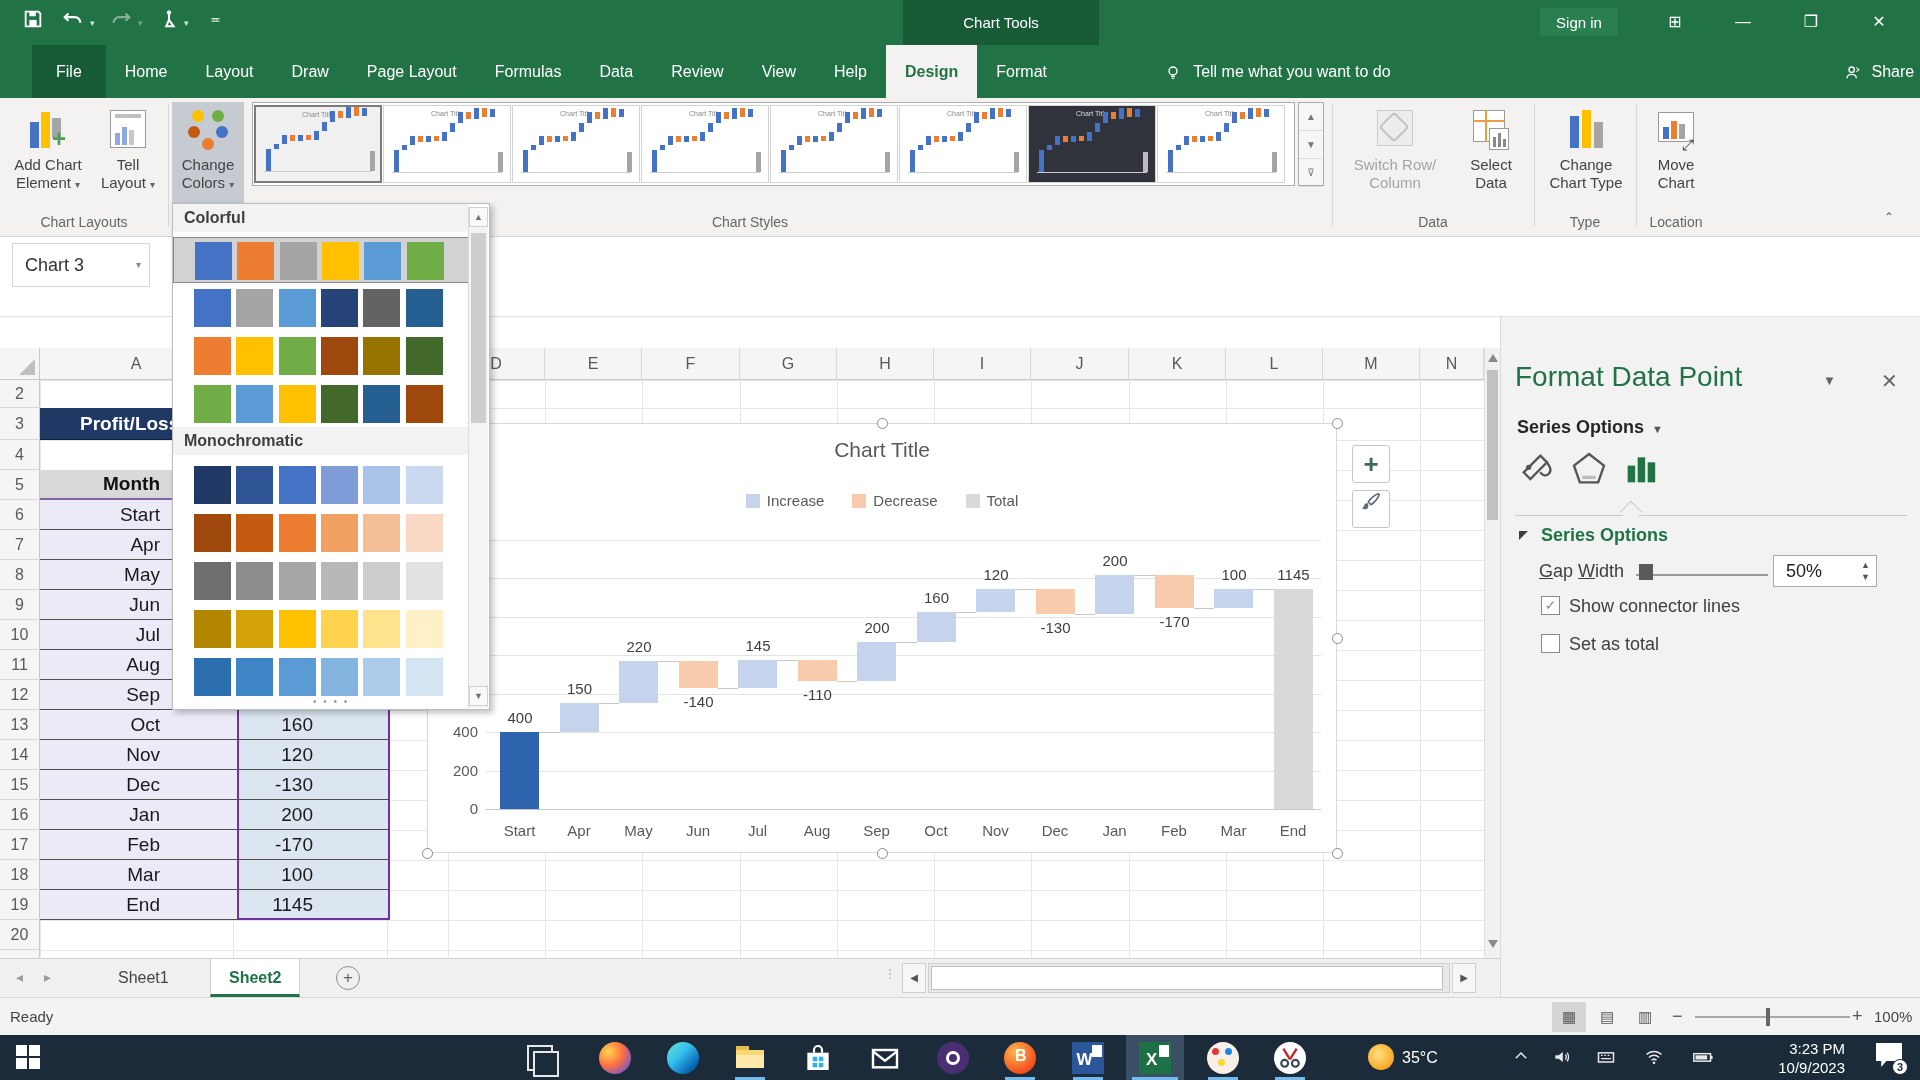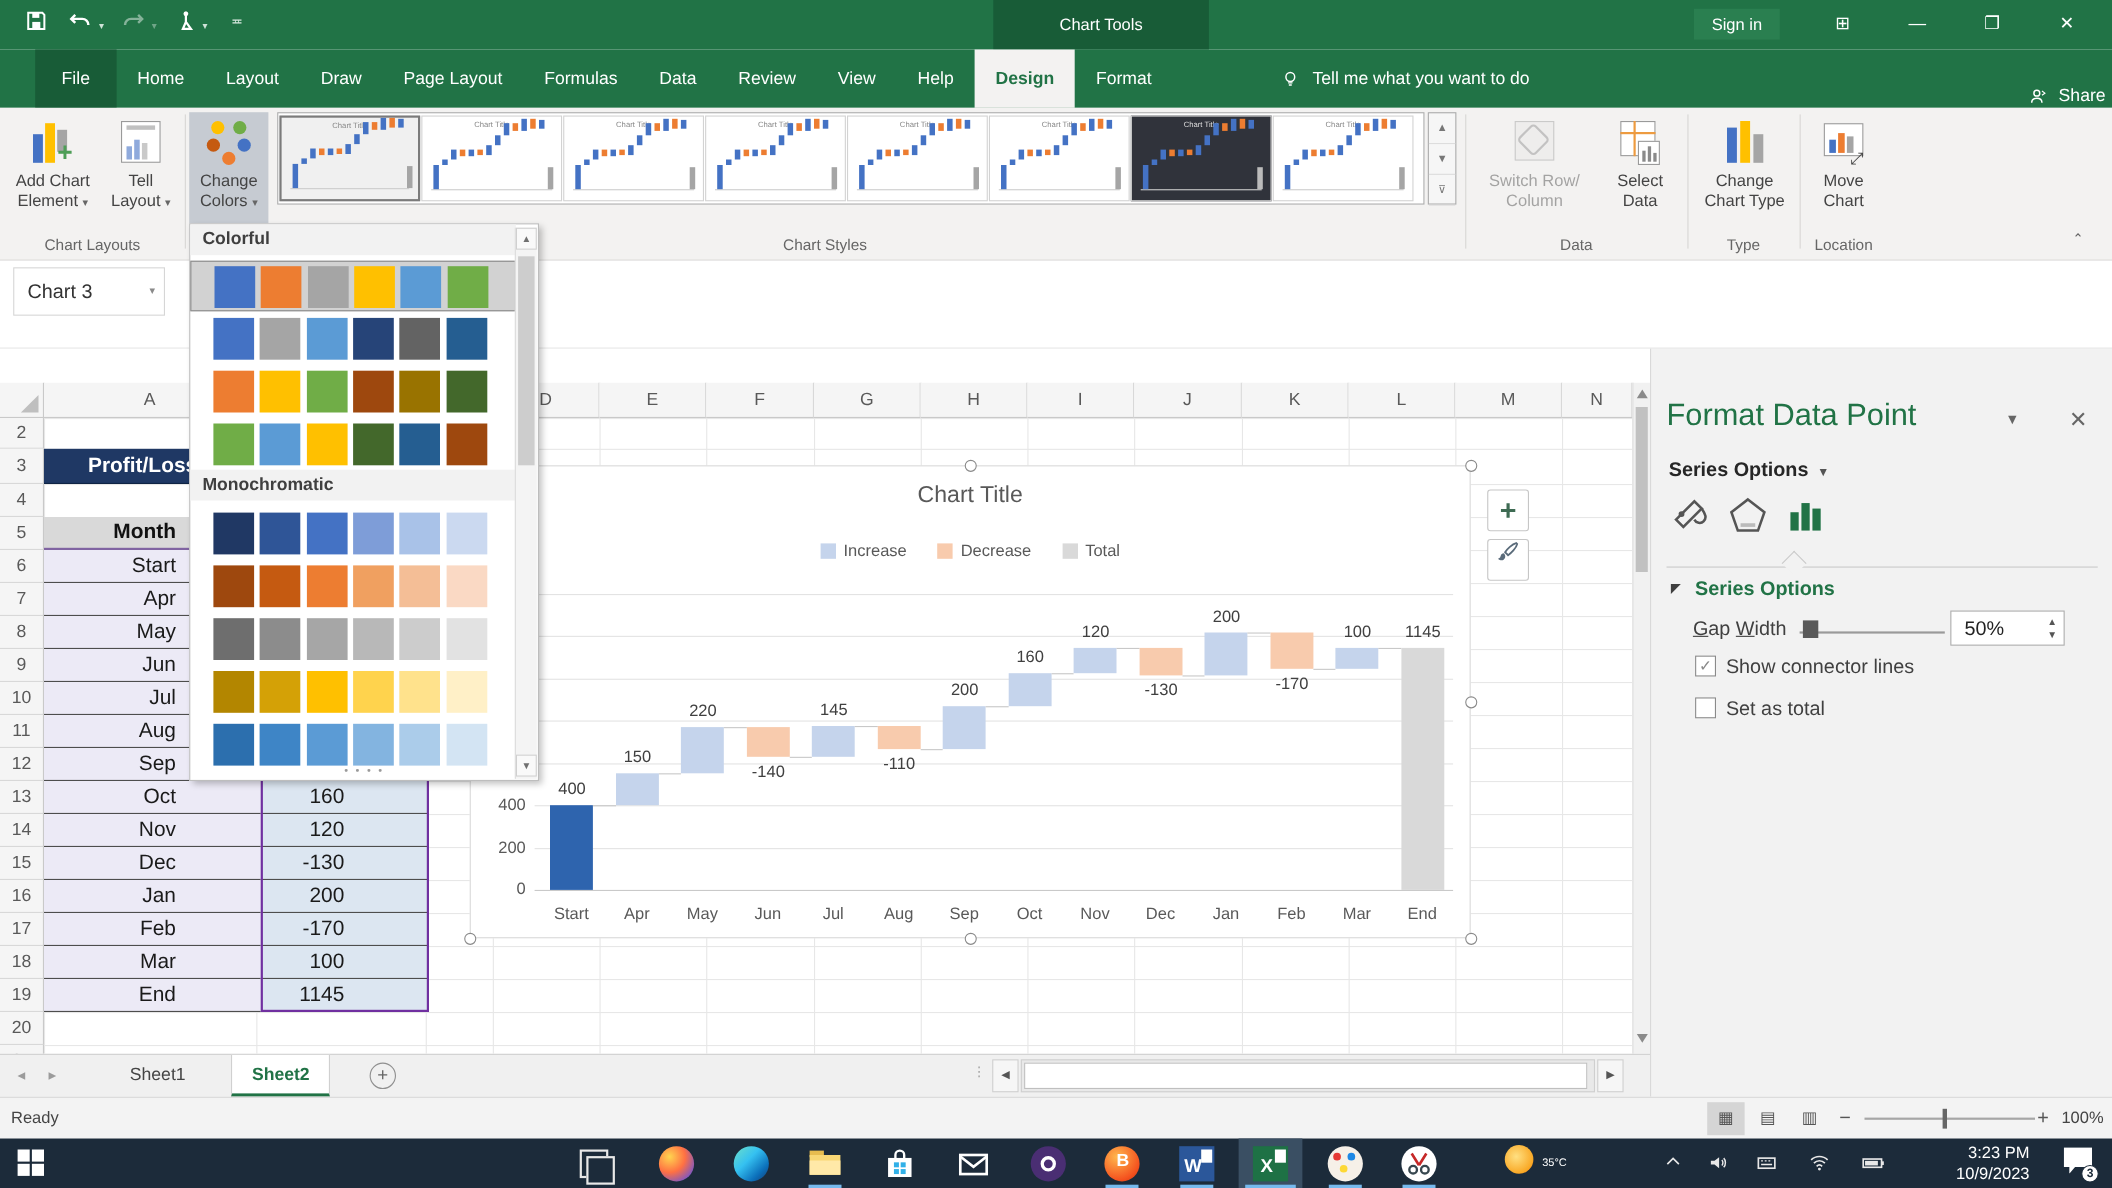--- a/index.html
+++ b/index.html
@@ -22,21 +22,21 @@
   .winctl { position:absolute; top:6px; width:34px; height:32px; color:#fff; font-size:16px; text-align:center; line-height:32px; }
 
   
   #menurow { left:0; top:45px; width:1920px; height:53px; background:#217346; }
   #menu-tabs { position:absolute; left:8px; top:0; height:53px; display:flex; align-items:stretch;margin-left:24px; }
   .mtab { color:#fff; font-size:16px; padding:0 19px; line-height:53px; white-space:nowrap; }
   .mtab.file { background:#185C37; padding:0 24px; }
   .mtab.active { background:#f3f2f1; color:#217346; font-weight:bold; }
   #tellme { position:absolute; left:1165px; top:0; height:53px; color:#fff; font-size:16px; line-height:53px; }
   #tellme svg { vertical-align:-4px; margin-right:8px; }
-  #share { position:absolute; left:1845px; top:16px; height:53px; color:#fff; font-size:16px; line-height:53px; }
+  #share { position:absolute; left:1845px; top:0; height:53px; color:#fff; font-size:16px; line-height:53px; }
   #share svg { vertical-align:-4px; margin-right:6px; }
 
   
   #ribbon { left:0; top:98px; width:1920px; height:139px; background:#f3f2f1; border-bottom:1px solid #d8d6d4; }
   .rib-big { position:absolute; top:4px; height:118px; text-align:center; color:#444; font-size:15px; }
   .rib-big .ic { margin:6px auto 4px auto; width:40px; height:44px; position:relative; }
   .rib-label { line-height:18px; }
   .rib-caret { color:#666; font-size:10px; }
   .group-label { position:absolute; top:116px; font-size:14px; color:#666; text-align:center; }
   .group-div { position:absolute; top:6px; width:1px; height:122px; background:#d8d6d4; }
@@ -171,21 +171,21 @@
       background: linear-gradient(180deg,#bcd6e8 0 45%, #d8b887 45% 75%, #7e9c66 75% 100%); }
   #search-img:before { content:""; position:absolute; left:18px; top:8px; width:28px; height:14px; background:#c0392b;
       clip-path:polygon(0 100%,50% 0,100% 100%); }
   #search-img:after { content:""; position:absolute; left:52px; top:12px; width:34px; height:16px; background:#e8e0cf; }
   #taskview { position:absolute; left:527px; top:10px; width:26px; height:26px; border:2px solid #e8e8e8; background:transparent; }
   #taskview:after { content:""; position:absolute; left:4px; top:4px; right:-8px; bottom:-8px; border:2px solid #e8e8e8; background:#1c2b3a; }
   .app-ic { position:absolute; top:7px; width:32px; height:32px; }
   .app-slot { position:absolute; top:0; width:58px; height:45px; }
   .app-slot.active { background:#3a4f63; }
   .indicator { position:absolute; bottom:0; left:14px; width:30px; height:3px; background:#76b9ed; }
-  #weather { position:absolute; left:1368px; top:0; height:45px; color:#fff; font-size:10px; line-height:45px; }
+  #weather { position:absolute; left:1368px; top:0; height:45px; color:#fff; font-size:16px; line-height:45px; }
   #weather .sun { display:inline-block; width:26px; height:26px; border-radius:50%;
                   background:radial-gradient(circle at 40% 40%, #ffe082, #f9a825 70%, #e65100); vertical-align:-7px; margin-right:8px; }
   .tray { position:absolute; top:12px; color:#e8e8e8; }
   #clock { position:absolute; left:1735px; top:4px; width:110px; color:#fff; font-size:15px; text-align:right; line-height:19px; }
   #notif { position:absolute; left:1872px; top:8px; width:30px; height:28px; }
   #notif .bubble { position:absolute; right:0; top:0; width:26px; height:24px; background:#fff; clip-path:polygon(0 0,100% 0,100% 75%,40% 75%,20% 100%,20% 75%,0 75%); }
   #notif .cnt { position:absolute; right:-6px; bottom:-4px; width:16px; height:16px; background:#fff; border:1px solid #1c2b3a;
                 border-radius:50%; color:#1c2b3a; font-size:11px; font-weight:bold; text-align:center; line-height:14px; }
 </style>
 </head>

